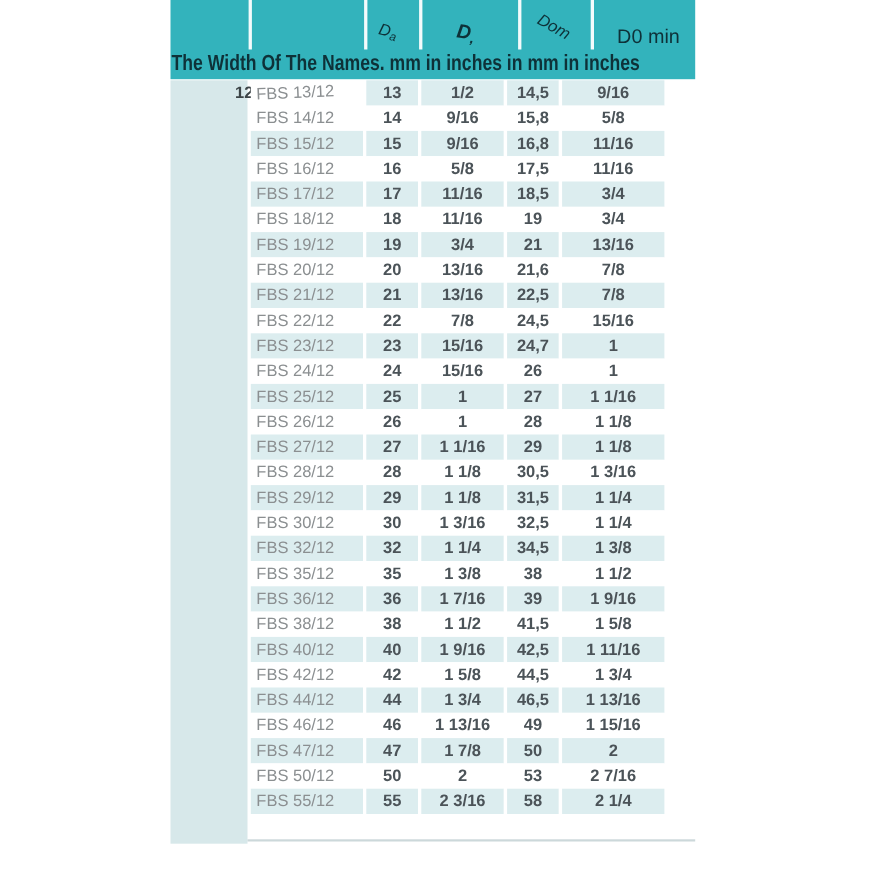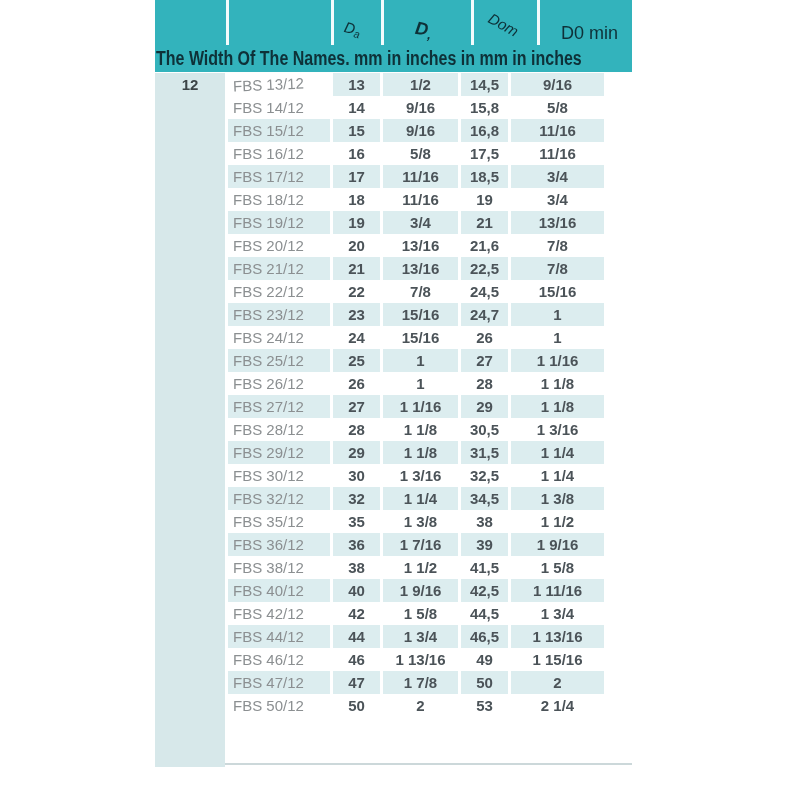--- a/index.html
+++ b/index.html
@@ -44,21 +44,21 @@
     transform:scaleX(0.80);transform-origin:left bottom;
   }
   
   .sidecol{
     position:absolute;left:155px;top:73px;width:70px;height:694px;
     background:var(--side-col);
   }
   .sidelabel{
     position:absolute;left:155px;top:73px;width:70px;height:23px;
     line-height:23px;text-align:center;
-    font-size:15px;font-weight:700;color:#3c4447;
+    font-size:15px;font-weight:700;color:#3c4447;padding-left:32px;
   }
   
   .tbody{position:absolute;left:228px;top:73px;width:404px;}
   .row{display:flex;height:23px;line-height:23px;}
   .gap{width:3px;background:var(--page-bg);}
   .cell{background:var(--page-bg);overflow:hidden;white-space:nowrap;}
   .row.stripe .cell{background:var(--row-stripe);}
   .cell-name{width:102px;padding-left:5px;box-sizing:border-box;
     font-size:15px;color:var(--name-text);text-align:left;}
   .cell-da{width:47px}.cell-d1{width:75px}.cell-dom{width:47px}.cell-d0{width:93px}
@@ -397,18 +397,29 @@
       </div>
       <div class="row">
         <div class="cell cell-name"><span>FBS 50/12</span></div>
         <div class="gap"></div>
         <div class="cell cell-da num"><span>50</span></div>
         <div class="gap"></div>
         <div class="cell cell-d1 num"><span>2</span></div>
         <div class="gap"></div>
         <div class="cell cell-dom num"><span>53</span></div>
         <div class="gap"></div>
+        <div class="cell cell-d0 num"><span>2 7/16</span></div>
+      </div>
+      <div class="row stripe">
+        <div class="cell cell-name"><span>FBS 55/12</span></div>
+        <div class="gap"></div>
+        <div class="cell cell-da num"><span>55</span></div>
+        <div class="gap"></div>
+        <div class="cell cell-d1 num"><span>2 3/16</span></div>
+        <div class="gap"></div>
+        <div class="cell cell-dom num"><span>58</span></div>
+        <div class="gap"></div>
         <div class="cell cell-d0 num"><span>2 1/4</span></div>
       </div>
     </div>
 
   <div class="bottomrule"></div>
 </div>
 
 </body></html>

